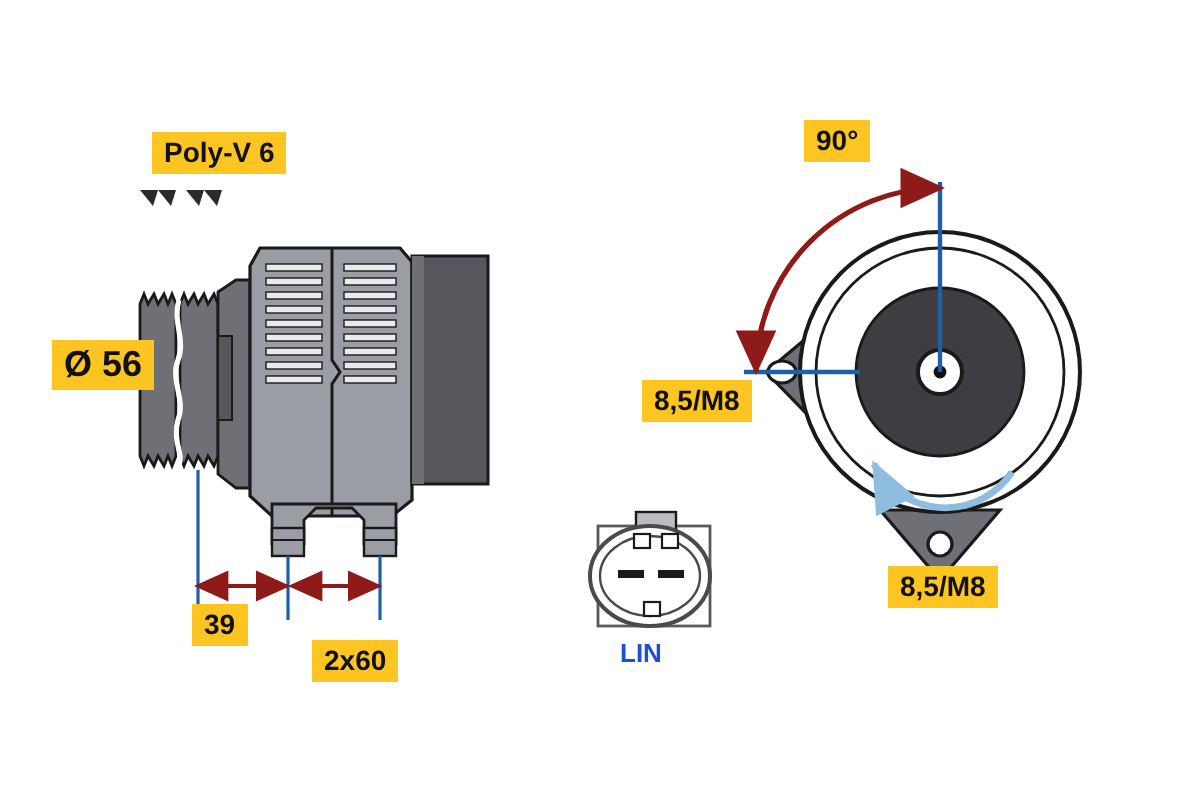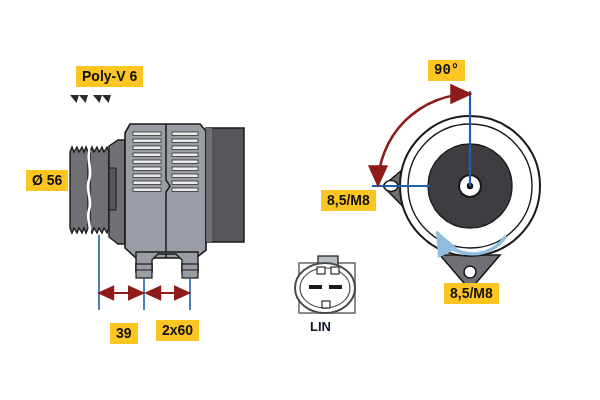--- a/index.html
+++ b/index.html
@@ -34,21 +34,21 @@
   .lbl-yellow {
     background: #fcc521;
     padding: 3px 6px 4px 6px;
   }
   .lbl-blue {
     background: #b8cfe5;
     padding: 3px 6px 4px 6px;
   }
   .lbl-plain {
     background: transparent;
-    color: #0f172a;
+    color: #1d4ed8;
   }
 </style>
 </head>
 <body>
 
 <div id="stage">
 
   <svg width="600" height="400" viewBox="0 0 600 400">
     <defs>
       <marker id="arrRed" markerWidth="9" markerHeight="9" refX="8" refY="4.5" orient="auto">
@@ -172,27 +172,27 @@
       <rect x="331" y="267" width="8" height="7" fill="#ffffff" stroke="#1a1a1a" stroke-width="1.1"></rect>
       <rect x="322" y="301" width="8" height="7" fill="#ffffff" stroke="#1a1a1a" stroke-width="1.1"></rect>
       <rect x="309" y="285" width="13" height="4" fill="#1a1a1a"></rect>
       <rect x="329" y="285" width="13" height="4" fill="#1a1a1a"></rect>
     </g>
   </svg>
 
   <div class="lbl lbl-yellow" style="left:76px; top:66px; font-size:14px;">Poly-V 6</div>
 
 
-  <div class="lbl lbl-yellow" style="left:26px; top:170px; font-size:14px;">Ø 56</div>
+  <div class="lbl lbl-yellow" style="left:26px; top:170px; font-size:18px;">Ø 56</div>
 
-  <div class="lbl lbl-yellow" style="left:110px; top:302px; font-size:14px;margin-top:21px;">39</div>
+  <div class="lbl lbl-yellow" style="left:96px; top:302px; font-size:14px;">39</div>
 
   <div class="lbl lbl-yellow" style="left:156px; top:320px; font-size:14px;">2x60</div>
 
   <div class="lbl lbl-plain" style="left:310px; top:320px; font-size:13px;">LIN</div>
 
-  <div class="lbl lbl-yellow" style="left:428px; top:60px; font-size:14px;font-family:Liberation Mono, monospace;">90°</div>
+  <div class="lbl lbl-yellow" style="left:402px; top:60px; font-size:14px;">90°</div>
 
   <div class="lbl lbl-yellow" style="left:321px; top:190px; font-size:14px;">8,5/M8</div>
 
   <div class="lbl lbl-yellow" style="left:444px; top:283px; font-size:14px;">8,5/M8</div>
 
 </div>
 
 </body></html>

